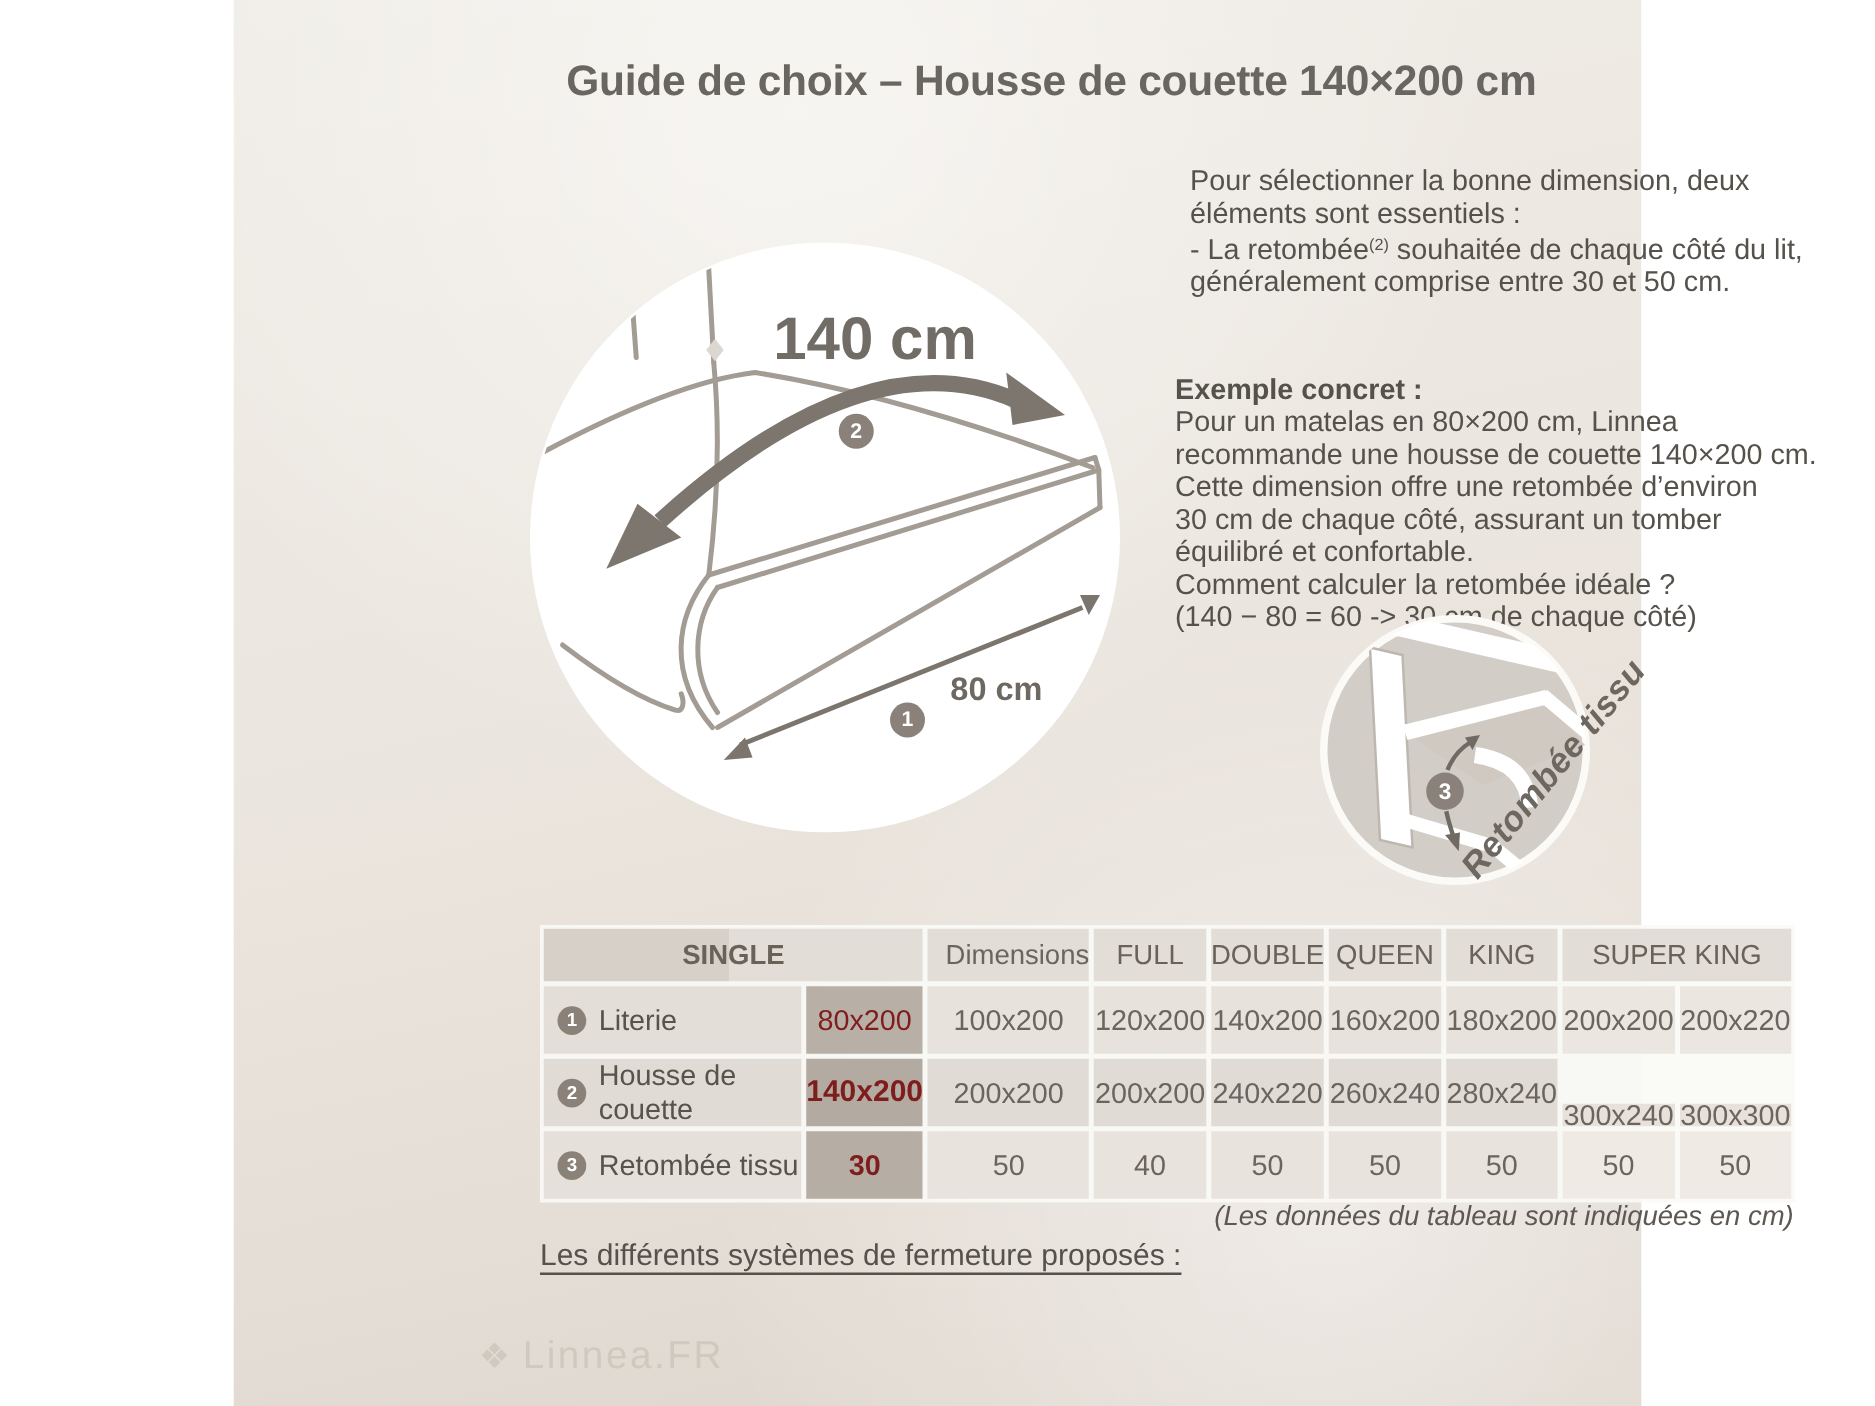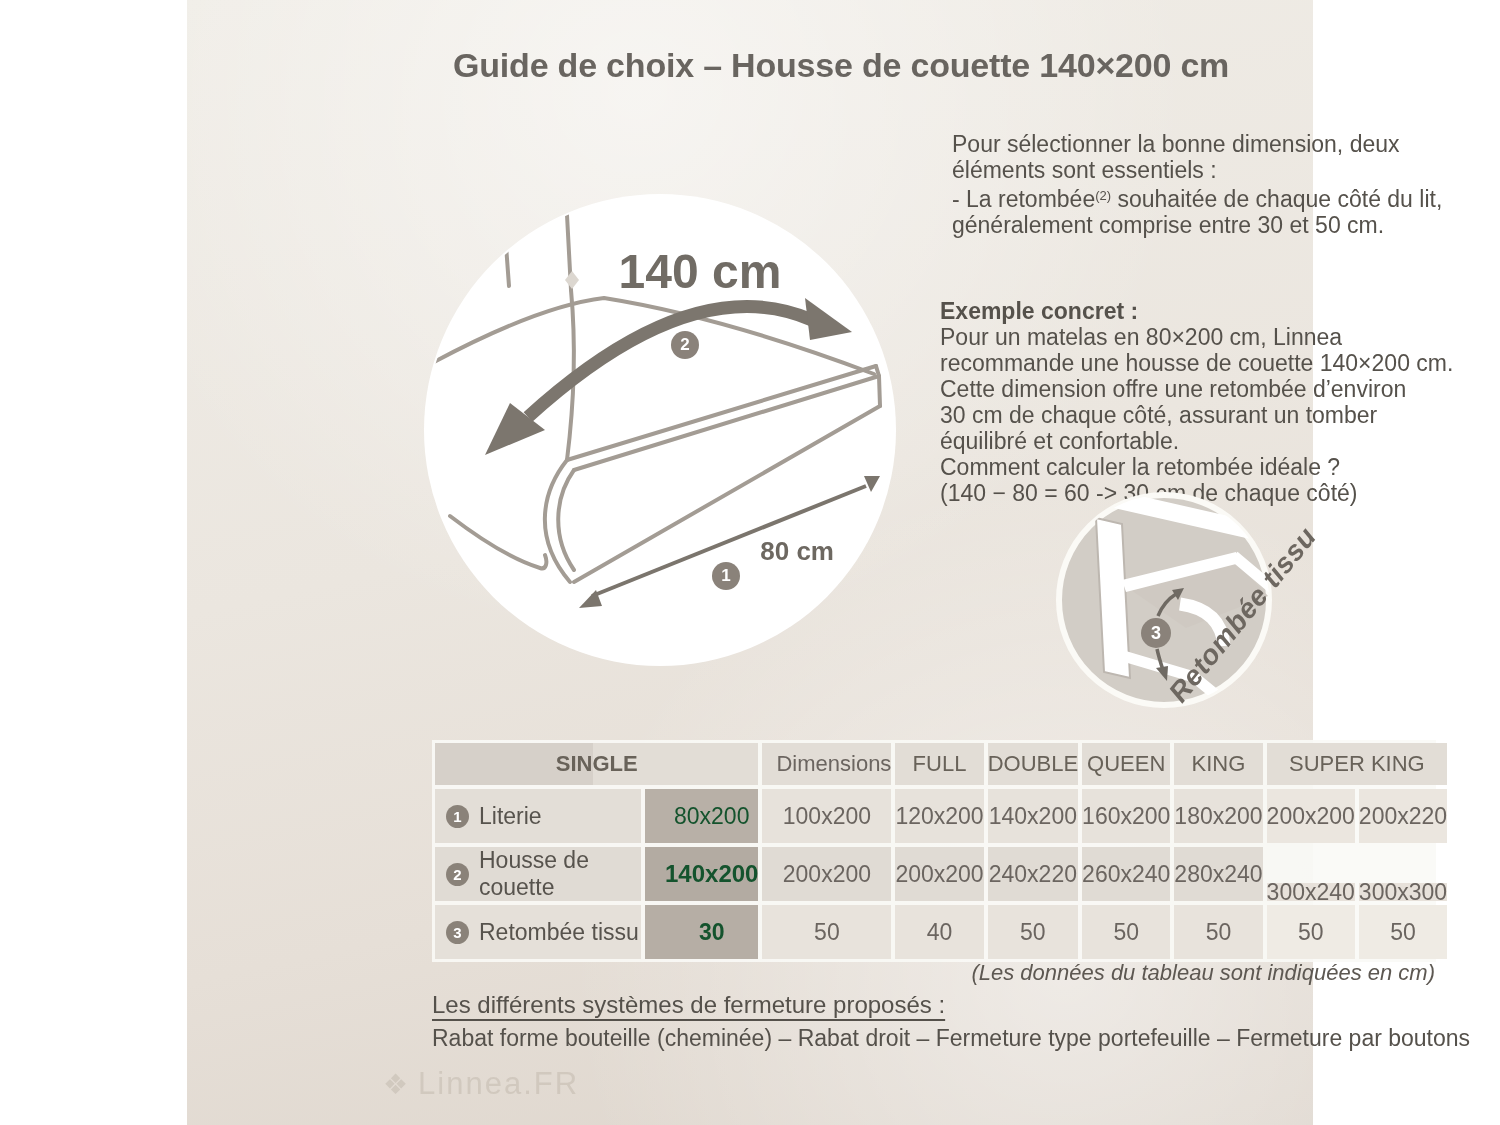--- a/index.html
+++ b/index.html
@@ -38,21 +38,21 @@
   .th{background:#e2ddd6;color:#686259;}
   .th.corner{justify-content:flex-start;padding-left:14px;font-size:22px;color:#6b6560;}
   .th.single{grid-column:span 2;font-weight:bold;
              background:linear-gradient(90deg,#d6d0c9 0 49%,#e2ddd6 49%);}
   .th.sking{grid-column:span 2;}
   .lab{justify-content:flex-start;gap:10px;padding-left:11px;font-size:23px;color:#57534d;}
   .v{font-size:23px;}
   .r1{background:#e7e2db;} .r2{background:#e0dbd4;} .r3{background:#e8e3dc;}
   .r1.lab{background:#e3ded7;} .r2.lab{background:#e0dbd4;} .r3.lab{background:#e5e0d9;}
   .r1.lt{background:#ebe6df;} .r2.lt{background:#e7e1da;margin-top:36px;} .r3.lt{background:#efebe4;}
-  .hl{color:#14532d;padding-left:20px;}
+  .hl{color:#7f1d1d;}
   .r1.hl{background:#b8b0a7;} .r2.hl{background:#b3aba2;font-weight:bold;font-size:24px;}
   .r3.hl{background:#b6aea5;font-weight:bold;}
   .nb{width:23px;height:23px;border-radius:50%;background:#8a8279;color:#fff;font-size:15px;
       font-weight:bold;display:flex;align-items:center;justify-content:center;flex:0 0 auto;}
   .note{left:648px;top:960px;width:600px;text-align:right;font-size:22px;font-style:italic;color:#5d5852;}
   .closheading{left:245px;top:991px;font-size:24px;color:#55514b;text-decoration:underline;text-underline-offset:6px;}
   .closline{left:245px;top:1025px;font-size:23px;color:#55514b;white-space:nowrap;}
   .watermark{left:196px;top:1066px;display:flex;align-items:center;gap:10px;color:rgba(124,110,97,0.17);}
   .watermark .wicon{font-size:28px;}
   .watermark .wtext{font-size:31px;letter-spacing:2px;}
@@ -199,21 +199,20 @@
       <div class="cell v r3">50</div>
       <div class="cell v r3">50</div>
       <div class="cell v r3">50</div>
       <div class="cell v r3 lt">50</div>
       <div class="cell v r3 lt">50</div>
     </div>
 
     <div class="abs note">(Les données du tableau sont indiquées en cm)</div>
 
     <div class="abs closheading">Les différents systèmes de fermeture proposés :</div>
-    <div class="abs closline">Rabat forme bouteille (cheminée) – Rabat droit – Fermeture type portefeuille – Fermeture par boutons</div>
 
     <div class="abs watermark">
       <span class="wicon">❖</span>
       <span class="wtext">Linnea.FR</span>
     </div>
 
   </div>
 </div>
 
 </body></html>

